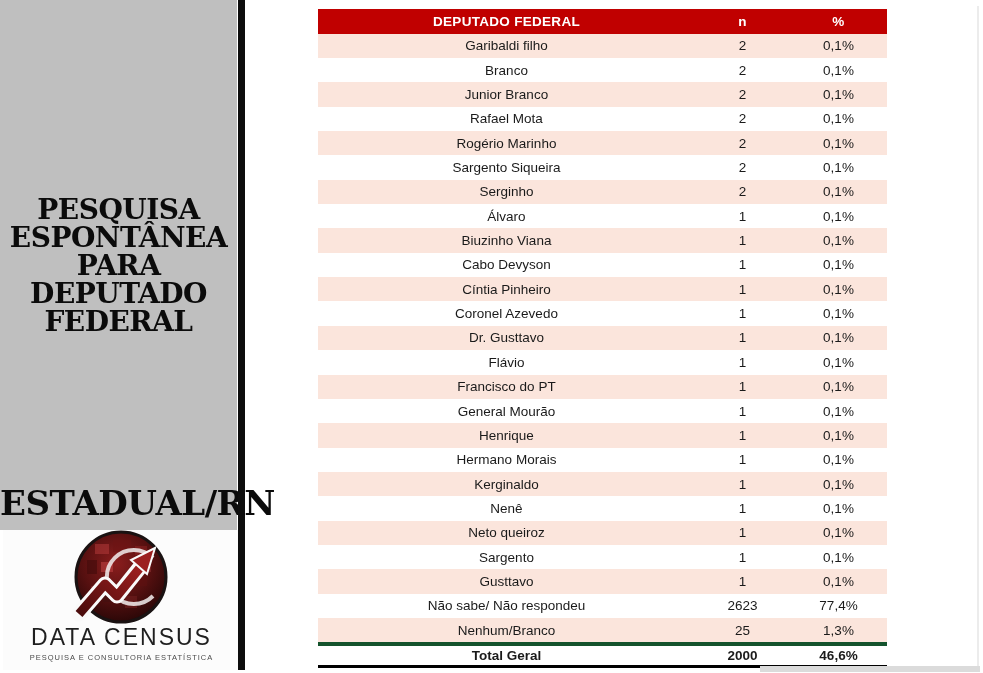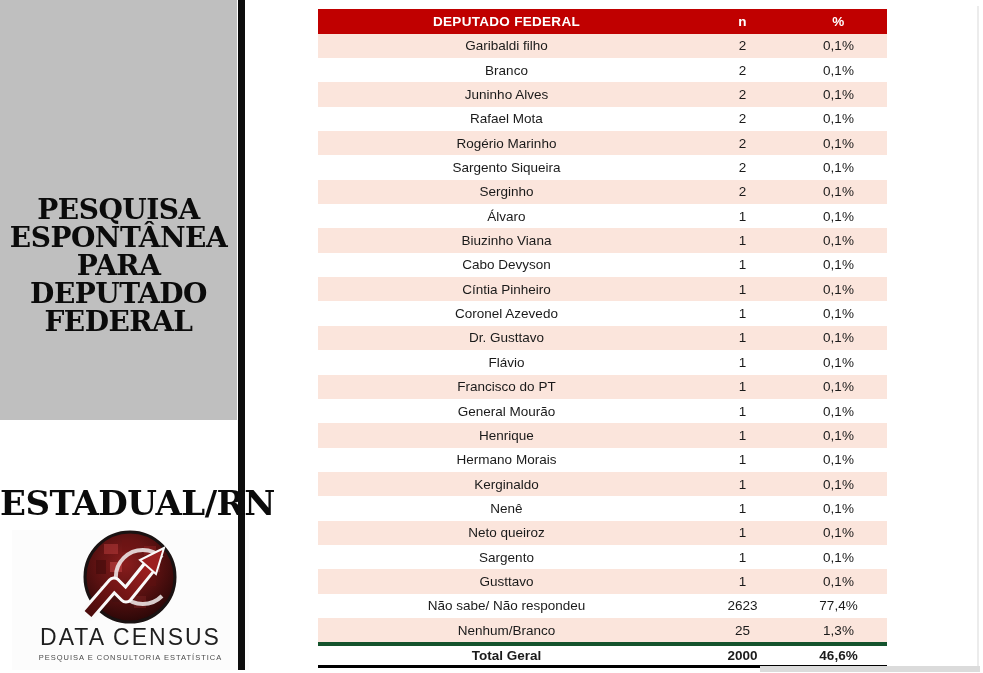--- a/index.html
+++ b/index.html
@@ -1,30 +1,30 @@
 <!DOCTYPE html>
 <html style="--panel-bg: #BFBFBF; --divider: #0D0D0D; --header-bg: #C00000; --header-text: #FFFFFF; --row-alt: #FBE5DC; --row-plain: #FFFFFF;"><head>
 <meta charset="utf-8">
 <style>
   * { margin:0; padding:0; box-sizing:border-box; }
   html,body { width:983px; height:673px; background:#fff; overflow:hidden;
               font-family:"Liberation Sans", sans-serif; }
   .page { position:relative; width:983px; height:673px; background:#fff; }
 
   
-  .sidebar-panel { position:absolute; left:0; top:0; width:237px; height:420px;
+  .sidebar-panel { position:absolute; left:0; top:0; width:237px; height:530px;
                    background:var(--panel-bg,#BFBFBF); }
   .sidebar-title { position:absolute; left:0; top:196px; width:237px;
                    font-family:"DejaVu Serif", serif; font-weight:bold;
                    font-size:28px; line-height:28px; color:#0b0b0b;
                    text-align:center; white-space:pre-line; letter-spacing:-0.5px; }
   .sidebar-region { position:absolute; left:0; top:483px; width:237px;
                     font-family:"DejaVu Serif", serif; font-weight:bold;
                     font-size:34px; color:#0b0b0b; text-align:center; letter-spacing:-0.5px; }
-  .logo-area { position:absolute; left:12px; top:530px; width:237px; height:140px;
+  .logo-area { position:absolute; left:3px; top:530px; width:237px; height:140px;
                background:#FCFCFC; text-align:center; }
   .logo-svg { display:block; margin:0 auto; }
   .logo-name { font-size:23px; letter-spacing:2px; color:#1f1f1f; margin-top:-2px;
                font-weight:500; }
   .logo-tagline { font-size:7.5px; letter-spacing:1px; color:#4a4a4a; margin-top:2px; }
   .divider-bar { position:absolute; left:238px; top:0; width:7px; height:670px;
                  background:var(--divider,#0D0D0D); }
 
   
   .data-table { position:absolute; left:318px; top:9px; width:569px; }
@@ -111,21 +111,21 @@
           <div class="cell name">Garibaldi filho</div>
           <div class="cell n">2</div>
           <div class="cell pct">0,1%</div>
         </div>
         <div class="trow plain">
           <div class="cell name">Branco</div>
           <div class="cell n">2</div>
           <div class="cell pct">0,1%</div>
         </div>
         <div class="trow alt">
-          <div class="cell name">Juninho Alves</div>
+          <div class="cell name">Junior Branco</div>
           <div class="cell n">2</div>
           <div class="cell pct">0,1%</div>
         </div>
         <div class="trow plain">
           <div class="cell name">Rafael Mota</div>
           <div class="cell n">2</div>
           <div class="cell pct">0,1%</div>
         </div>
         <div class="trow alt">
           <div class="cell name">Rogério Marinho</div>

